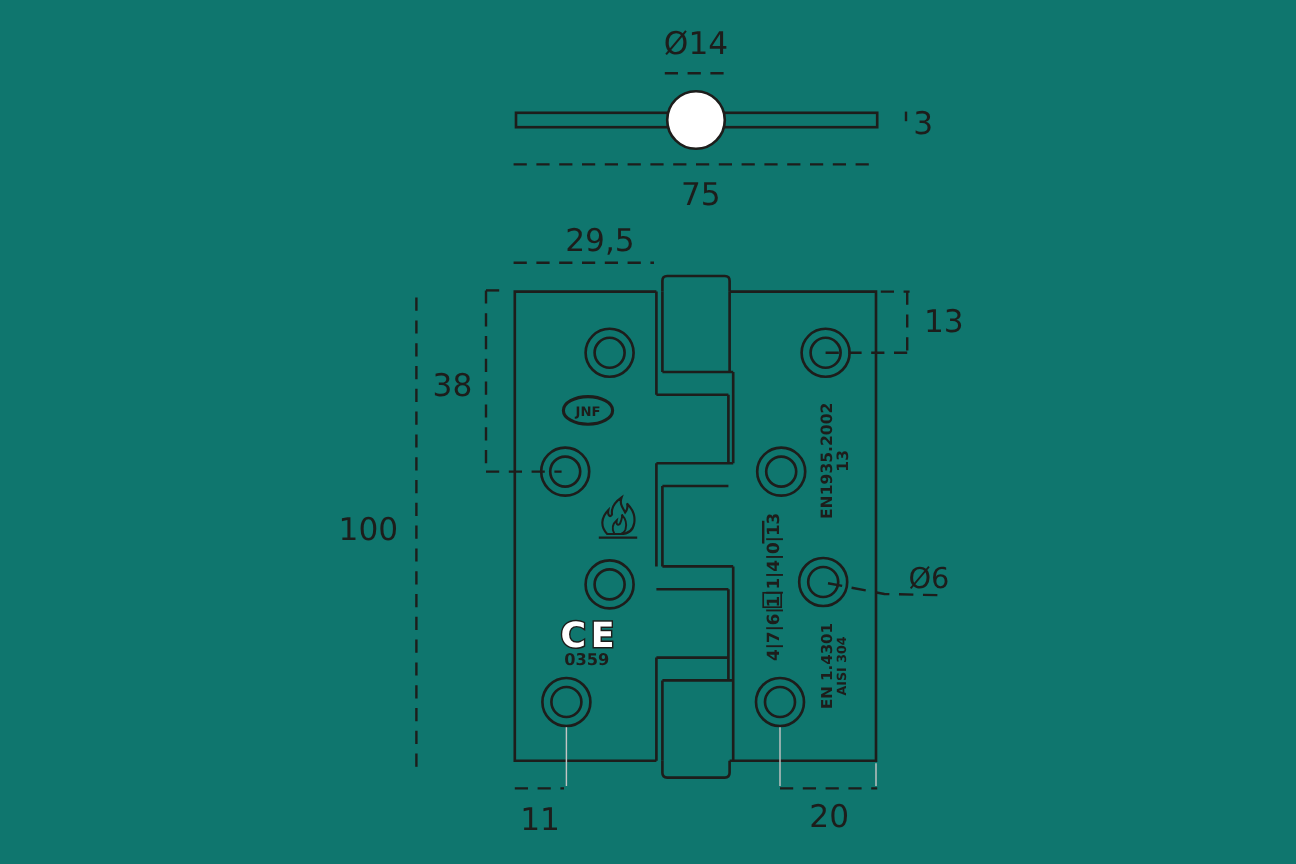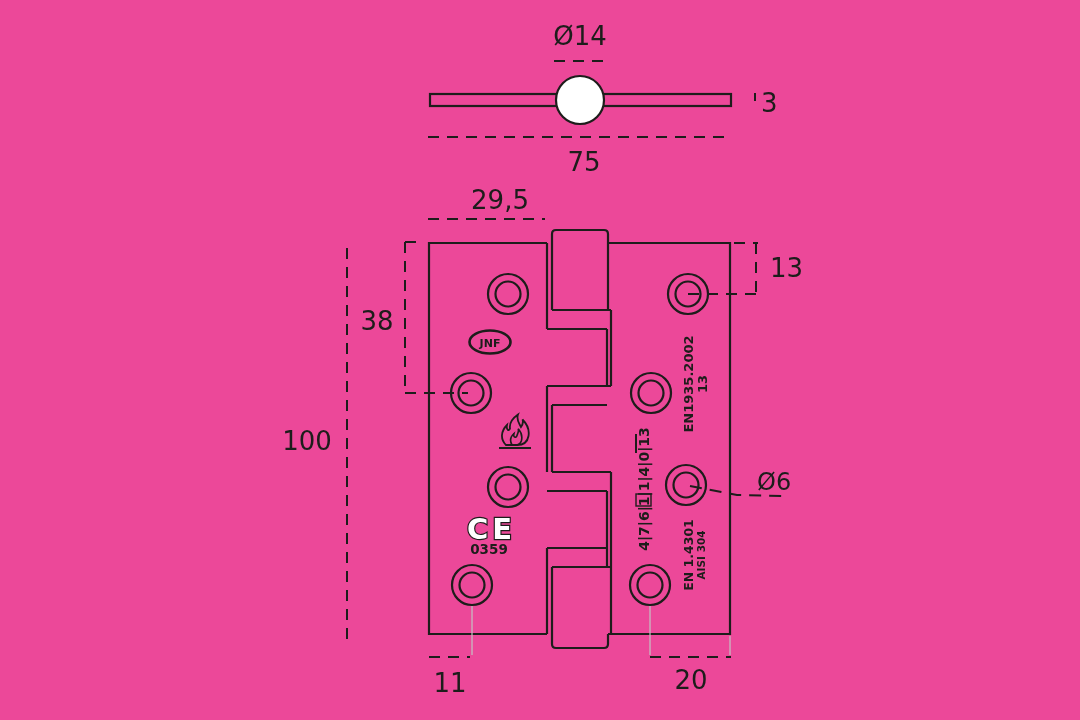--- a/index.html
+++ b/index.html
@@ -1,16 +1,16 @@
 <!DOCTYPE html>
 <html><head>
 <meta charset="utf-8">
 <style>
   html,body{margin:0;padding:0;background:#fff;}
-  .stage{position:relative;width:1080px;height:720px;background:#ec4899;overflow:hidden;
+  .stage{position:relative;width:1080px;height:720px;background:#0f766e;overflow:hidden;
          font-family:"DejaVu Sans", sans-serif;}
   svg text{font-family:"DejaVu Sans", sans-serif;fill:#1d1d1b;}
   .dim-t{font-size:26px;}
   .mark-b{font-weight:bold;}
 </style>
 </head>
 <body>
 
 <div class="stage">
 <svg width="1080" height="720" viewBox="0 0 1080 720">

